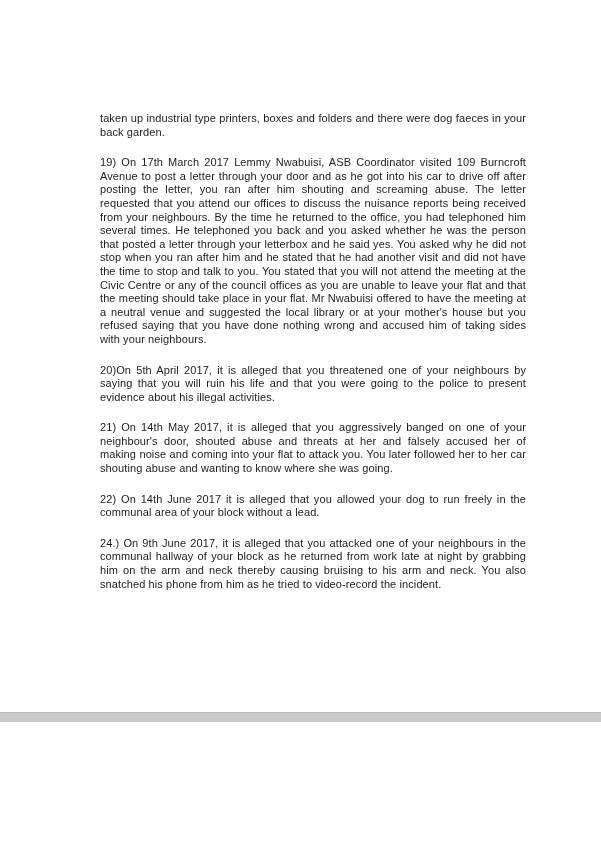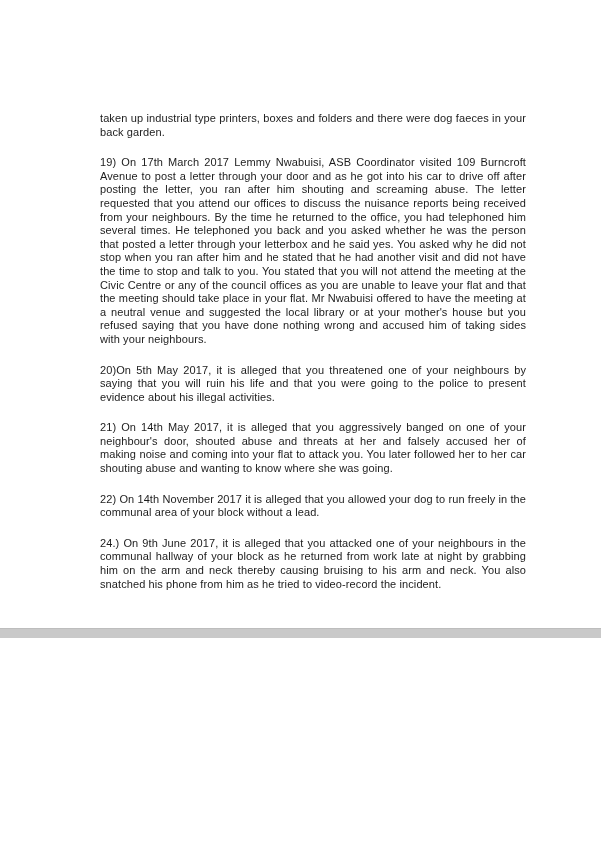--- a/index.html
+++ b/index.html
@@ -12,21 +12,21 @@
     background: #ffffff;
     position: relative;
     overflow: hidden;
     font-family: "Liberation Sans", sans-serif;
   }
   .page {
     position: absolute;
     left: 0;
     top: 0;
     width: 601px;
-    height: 638px;
+    height: 722px;
     background: #ffffff;
   }
   .text-block {
     position: absolute;
     left: 100px;
     top: 112px;
     width: 426px;
     font-size: 11px;
     line-height: 13.6px;
     color: #1c1c1c;
@@ -47,19 +47,19 @@
     border-top: 1px solid #bdbdbd;
   }
 </style>
 </head>
 <body>
 
 <div class="page">
   <div class="text-block">
     <p>taken up industrial type printers, boxes and folders and there were dog faeces in your back garden.</p>
     <p>19) On 17th March 2017 Lemmy Nwabuisi, ASB Coordinator visited 109 Burncroft Avenue to post a letter through your door and as he got into his car to drive off after posting the letter, you ran after him shouting and screaming abuse. The letter requested that you attend our offices to discuss the nuisance reports being received from your neighbours. By the time he returned to the office, you had telephoned him several times. He telephoned you back and you asked whether he was the person that posted a letter through your letterbox and he said yes. You asked why he did not stop when you ran after him and he stated that he had another visit and did not have the time to stop and talk to you. You stated that you will not attend the meeting at the Civic Centre or any of the council offices as you are unable to leave your flat and that the meeting should take place in your flat. Mr Nwabuisi offered to have the meeting at a neutral venue and suggested the local library or at your mother's house but you refused saying that you have done nothing wrong and accused him of taking sides with your neighbours.</p>
-    <p>20)On 5th May 2017, it is alleged that you threatened one of your neighbours by saying that you will ruin his life and that you were going to the police to present evidence about his illegal activities.</p>
+    <p>20)On 5th April 2017, it is alleged that you threatened one of your neighbours by saying that you will ruin his life and that you were going to the police to present evidence about his illegal activities.</p>
     <p>21) On 14th May 2017, it is alleged that you aggressively banged on one of your neighbour's door, shouted abuse and threats at her and falsely accused her of making noise and coming into your flat to attack you. You later followed her to her car shouting abuse and wanting to know where she was going.</p>
-    <p>22) On 14th November 2017 it is alleged that you allowed your dog to run freely in the communal area of your block without a lead.</p>
+    <p>22) On 14th June 2017 it is alleged that you allowed your dog to run freely in the communal area of your block without a lead.</p>
     <p>24.) On 9th June 2017, it is alleged that you attacked one of your neighbours in the communal hallway of your block as he returned from work late at night by grabbing him on the arm and neck thereby causing bruising to his arm and neck. You also snatched his phone from him as he tried to video-record the incident.</p>
   </div>
   <div class="page-bottom-edge"></div>
 </div>
 
 </body></html>

